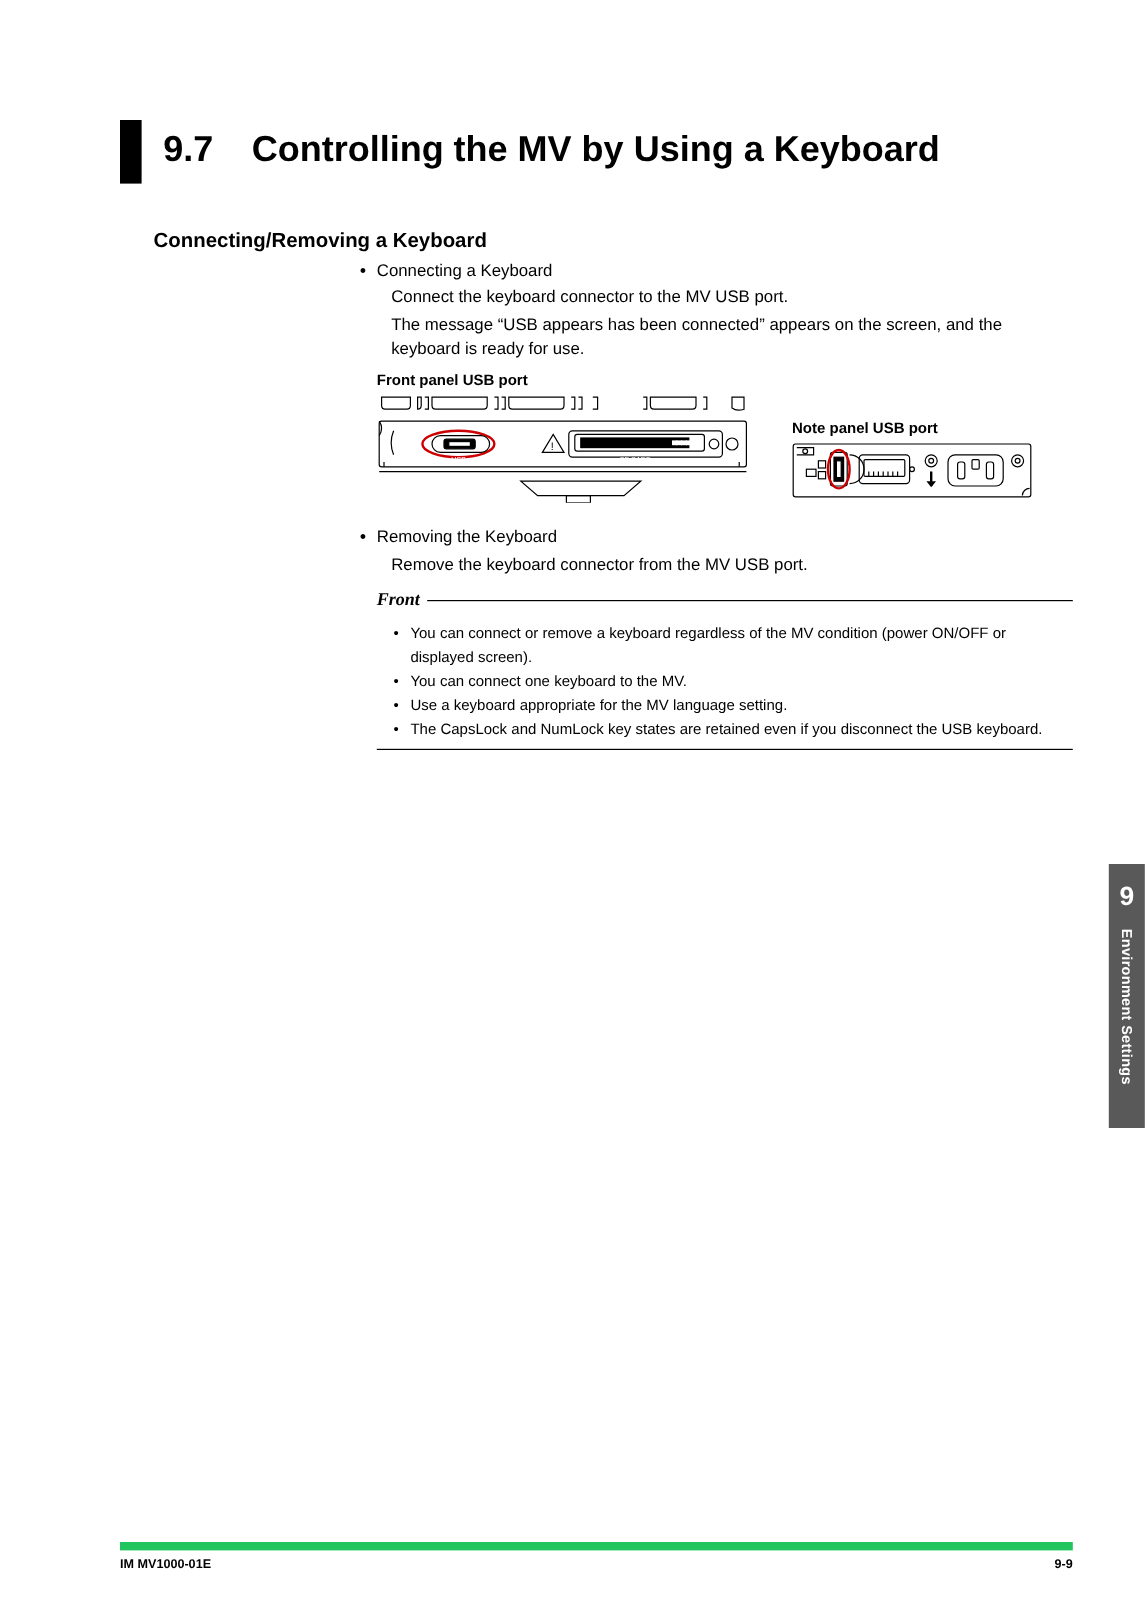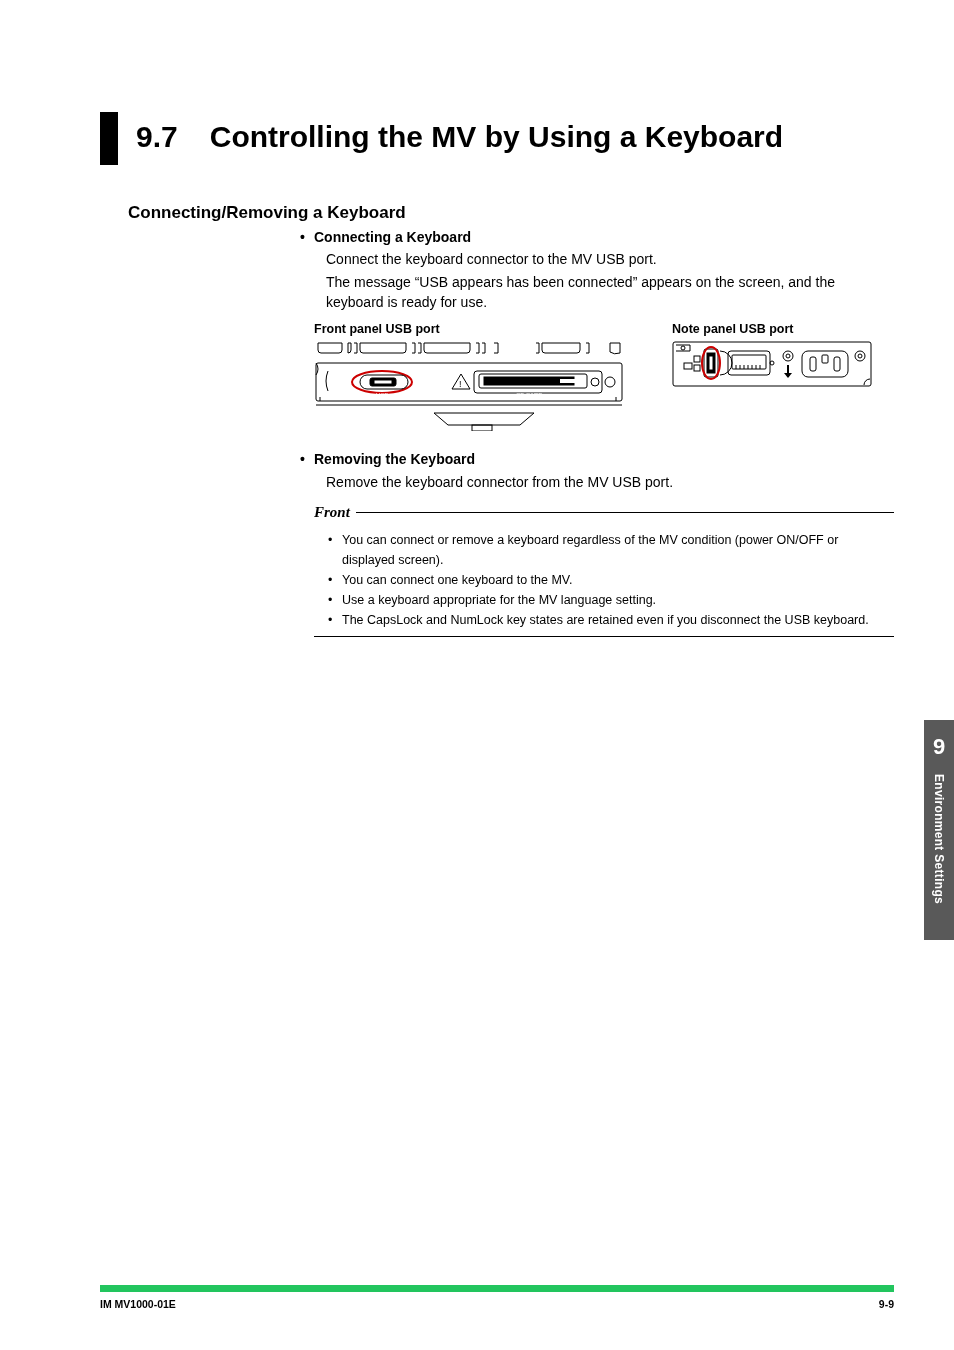--- a/index.html
+++ b/index.html
@@ -16,21 +16,20 @@
   .page {
     padding: 100px 60px 40px 100px;
     box-sizing: border-box;
     height: 100%;
     position: relative;
   }
   .heading-block {
     display: flex;
     align-items: stretch;
     margin-bottom: 38px;
-    margin-top: 12px;
   }
   .heading-bar {
     width: 18px;
     background: #000;
     margin-right: 18px;
   }
   .heading-text {
     font-size: 30px;
     font-weight: bold;
     display: flex;
@@ -54,30 +53,31 @@
   .bullet-row {
     display: flex;
     margin-top: 2px;
   }
   .bullet-dot {
     width: 14px;
     flex-shrink: 0;
     font-weight: bold;
   }
   .bullet-head {
-    font-weight: bold;
+    font-weight: normal;
   }
   .para {
     margin-left: 26px;
     margin-top: 2px;
   }
   .figure-row {
     display: flex;
     margin: 8px 0 18px 14px;
-    gap: 48px;
+    gap: 36px;
+    align-items: flex-end;
   }
   .fig-col {
     display: flex;
     flex-direction: column;
   }
   .fig-label {
     font-size: 12.5px;
     font-weight: bold;
     margin-bottom: 3px;
   }

